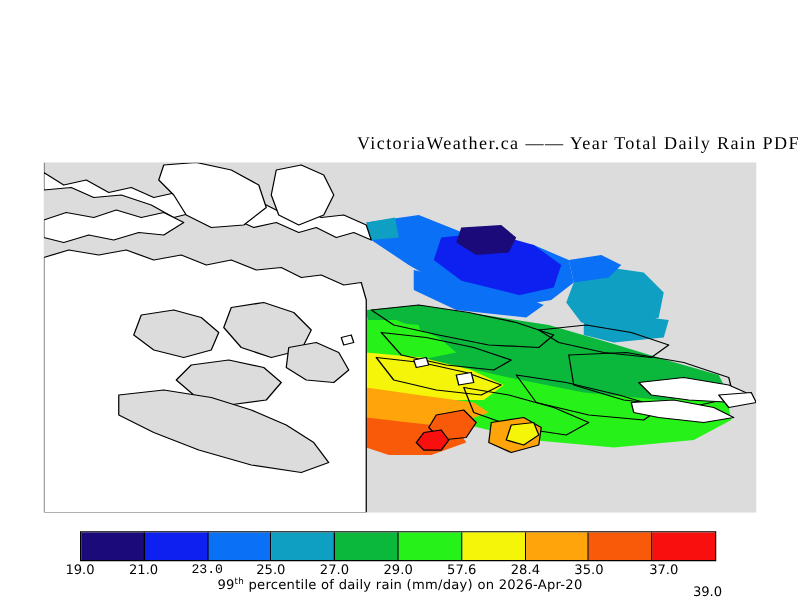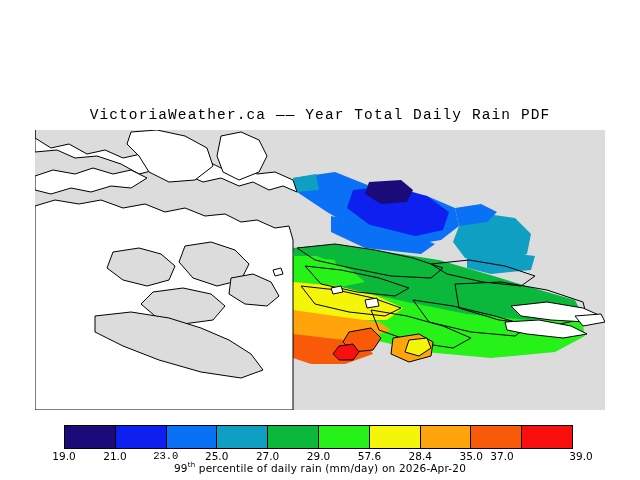--- a/index.html
+++ b/index.html
@@ -15,22 +15,22 @@
     font-family: "DejaVu Sans", sans-serif;
     overflow: hidden;
   }
 
   
   #title {
     position: absolute;
     left: 0;
     top: 107px;
     width: 640px;
-    text-align: center;
-    font-family: Liberation Mono, monospace;
+    text-align: right;
+    font-family: Liberation Serif, serif;
     font-size: 14.5px;
     letter-spacing: 1.1px;
     color: #000000;
     white-space: nowrap;
   }
 
   
   #map-area {
     position: absolute;
     left: 35px;
@@ -249,21 +249,21 @@
   <div id="cb-ticks">
       <div class="cb-tick" style="left: 64px;">19.0</div>
       <div class="cb-tick" style="left: 114.9px;">21.0</div>
       <div class="cb-tick" style="left: 165.8px; font-family: Liberation Mono, monospace;">23.0</div>
       <div class="cb-tick" style="left: 216.7px;">25.0</div>
       <div class="cb-tick" style="left: 267.6px;">27.0</div>
       <div class="cb-tick" style="left: 318.5px; text-align: right;">29.0</div>
       <div class="cb-tick" style="left: 369.4px;">57.6</div>
       <div class="cb-tick" style="left: 420.3px;">28.4</div>
       <div class="cb-tick" style="left: 471.2px;">35.0</div>
-      <div class="cb-tick" style="left: 502px;">37.0</div>
-      <div class="cb-tick" style="left: 581px;">39.0</div>
+      <div class="cb-tick" style="left: 531px;">37.0</div>
+      <div class="cb-tick" style="left: 566px; margin-top: 18px;">39.0</div>
     </div>
 
   <div id="caption">
     <span>99</span><sup>th</sup><span> percentile of daily rain (mm/day) on 2026-Apr-20</span>
   </div>
 
 </div>
 
 </body></html>

